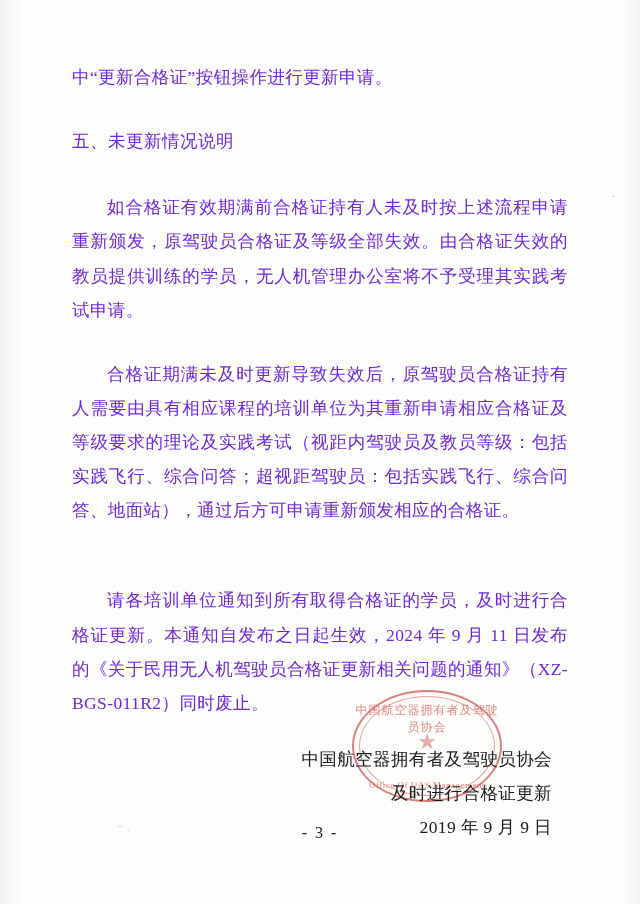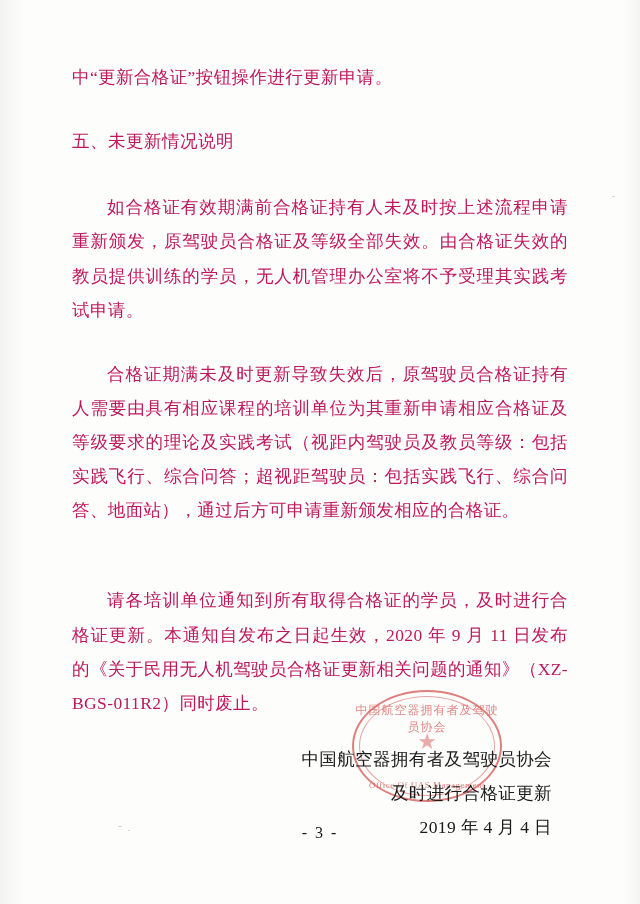--- a/index.html
+++ b/index.html
@@ -43,21 +43,21 @@
     position: relative;
     z-index: 2;
   }
   p {
     margin: 0;
     font-size: 17.5px;
     line-height: 1.95;
     letter-spacing: 0.4px;
     text-align: justify;
     text-justify: inter-character;
-    color: #be185d;
+    color: #6d28d9;
   }
   p.indent {
     text-indent: 2em;
     margin-top: 20px;
   }
   .heading {
     margin-top: 12px;
     margin-bottom: 2px;
     font-size: 17.5px;
     letter-spacing: 0.5px;
@@ -182,25 +182,25 @@
 
     <div class="gap-sm"></div>
 
     <p class="indent">合格证期满未及时更新导致失效后，原驾驶员合格证持有人需要由具有相应课程的培训单位为其重新申请相应合格证及等级要求的理论及实践考试（视距内驾驶员及教员等级：包括实践飞行、综合问答；超视距驾驶员：包括实践飞行、综合问答、地面站），通过后方可申请重新颁发相应的合格证。</p>
 
     <div class="gap-lg"></div>
 
 
     <div class="gap-sm"></div>
 
-    <p class="indent">请各培训单位通知到所有取得合格证的学员，及时进行合格证更新。本通知自发布之日起生效，2020 年 9 月 11 日发布的《关于民用无人机驾驶员合格证更新相关问题的通知》（XZ-BGS-011R2）同时废止。</p>
+    <p class="indent">请各培训单位通知到所有取得合格证的学员，及时进行合格证更新。本通知自发布之日起生效，2024 年 9 月 11 日发布的《关于民用无人机驾驶员合格证更新相关问题的通知》（XZ-BGS-011R2）同时废止。</p>
 
     <div class="signature">
       <div>中国航空器拥有者及驾驶员协会</div>
       <div>及时进行合格证更新</div>
-      <div>2019 年 4 月 4 日</div>
+      <div>2019 年 9 月 9 日</div>
     </div>
 
   </div>
 
   <div class="page-number">- 3 -</div>
 
 </div>
 
 </body></html>

